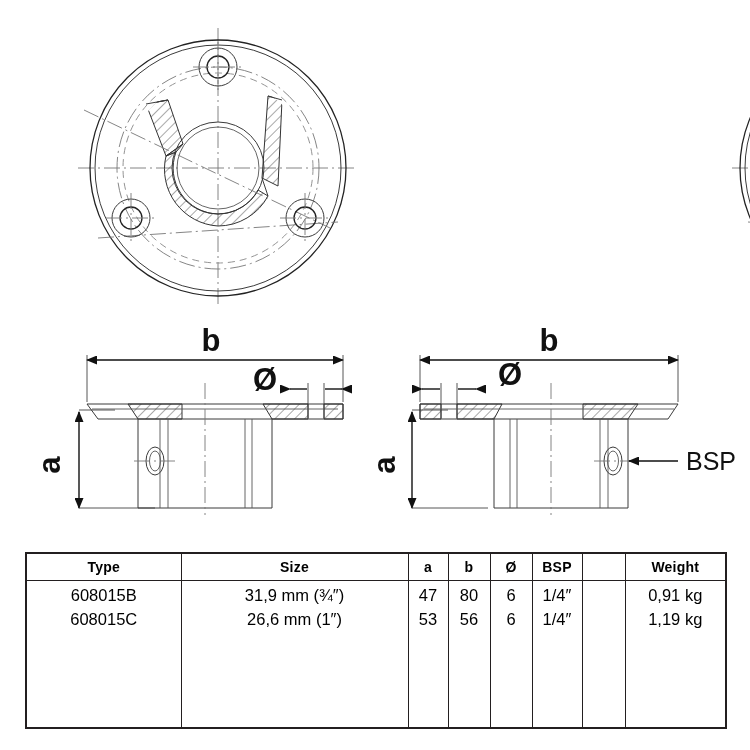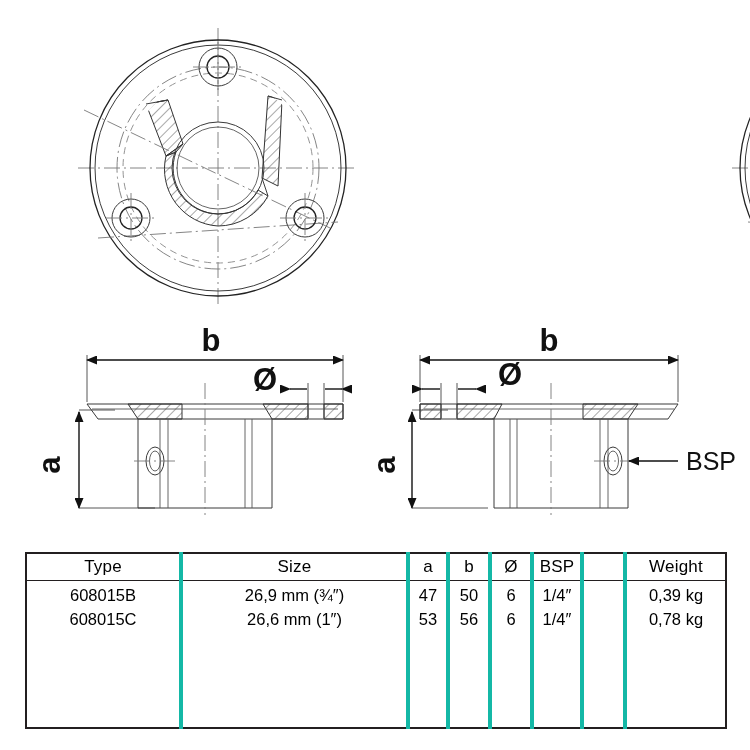--- a/index.html
+++ b/index.html
@@ -36,32 +36,32 @@
   }
   table.spec {
     border-collapse: collapse;
     width: 700px;
     height: 177px;
     table-layout: fixed;
     background: #ffffff;
   }
   table.spec th,
   table.spec td {
-    border-left: 4px solid #14b8a6;
+    border-left: 1px solid #14b8a6;
     border-right: 1px solid #231f20;
     padding: 0;
     text-align: center;
     vertical-align: top;
     color: #000000;
   }
   table.spec thead th {
     border-top: 2px solid #231f20;
     border-bottom: 1px solid #231f20;
-    font-size: 17px;
-    font-weight: normal;
+    font-size: 14px;
+    font-weight: bold;
     height: 26px;
     line-height: 26px;
     vertical-align: middle;
     letter-spacing: 0.2px;
   }
   table.spec tbody td {
     font-size: 16.5px;
     line-height: 21px;
     height: 21px;
     border-bottom: none;
@@ -355,37 +355,37 @@
           <th>b</th>
           <th>Ø</th>
           <th>BSP</th>
           <th></th>
           <th>Weight</th>
         </tr>
       </thead>
       <tbody>
         <tr>
           <td>608015B</td>
-          <td>26,9 mm (¾″)</td>
+          <td>31,9 mm (¾″)</td>
           <td>47</td>
-          <td>50</td>
+          <td>80</td>
           <td>6</td>
           <td>1/4″</td>
           <td></td>
-          <td>0,39 kg</td>
+          <td>0,91 kg</td>
         </tr>
         <tr>
           <td>608015C</td>
           <td>26,6 mm (1″)</td>
           <td>53</td>
           <td>56</td>
           <td>6</td>
           <td>1/4″</td>
           <td></td>
-          <td>0,78 kg</td>
+          <td>1,19 kg</td>
         </tr>
         <tr class="filler">
           <td></td>
           <td></td>
           <td></td>
           <td></td>
           <td></td>
           <td></td>
           <td></td>
           <td></td>

